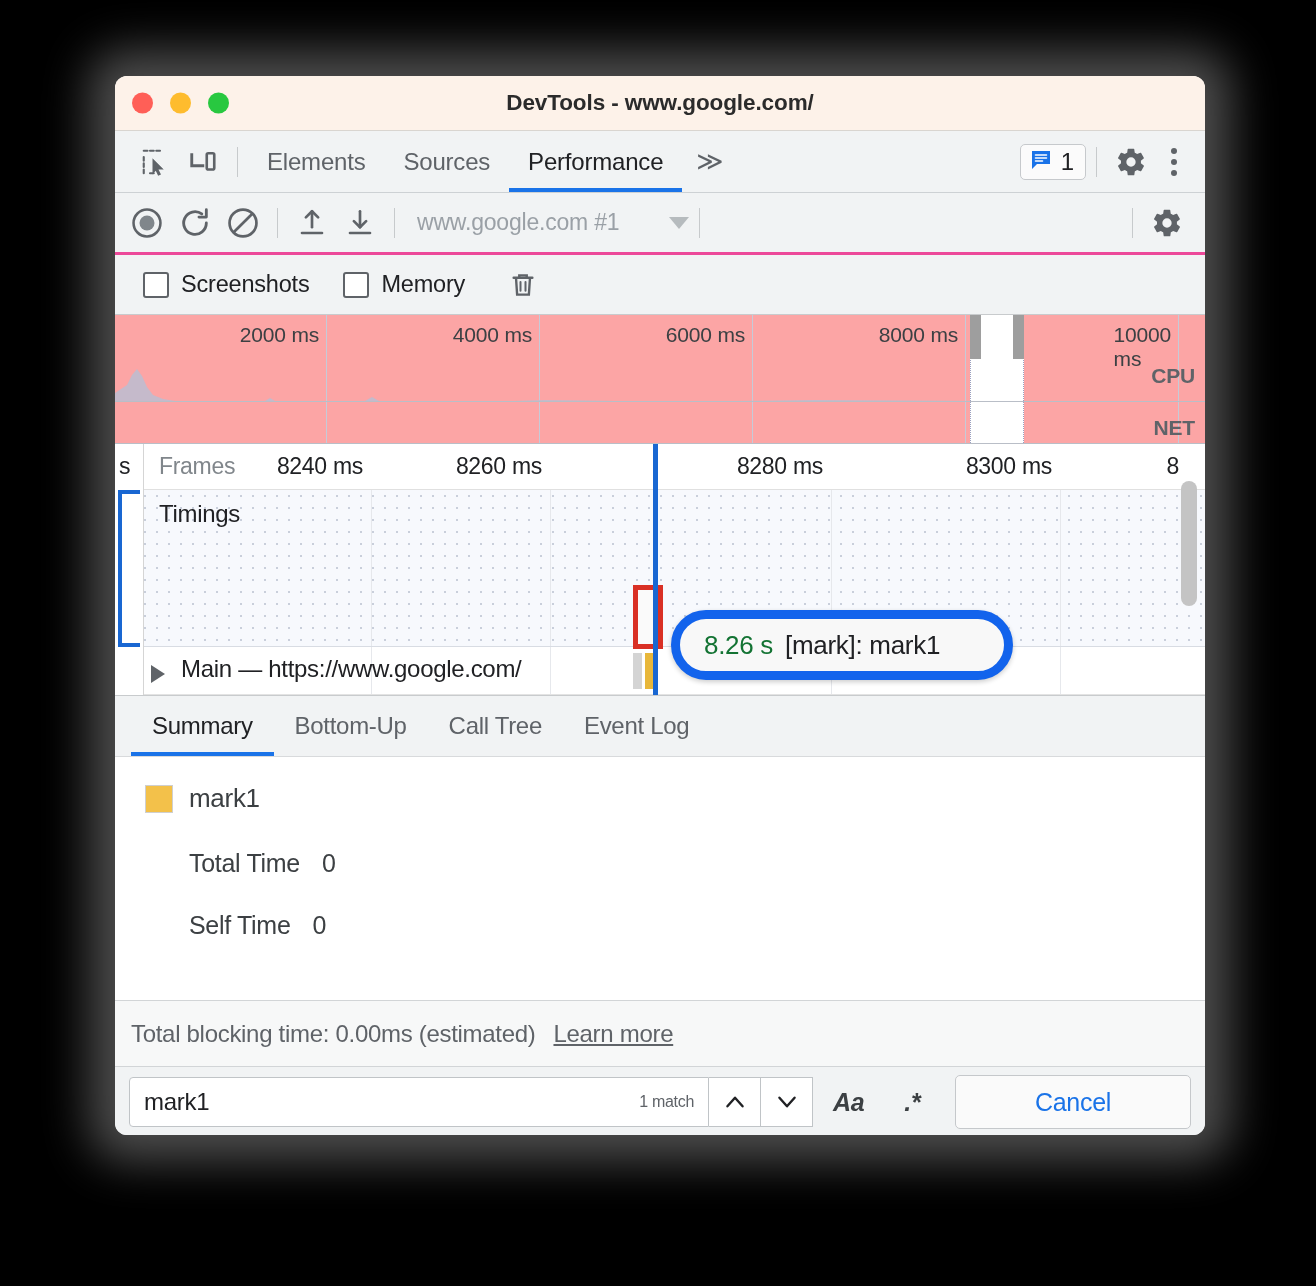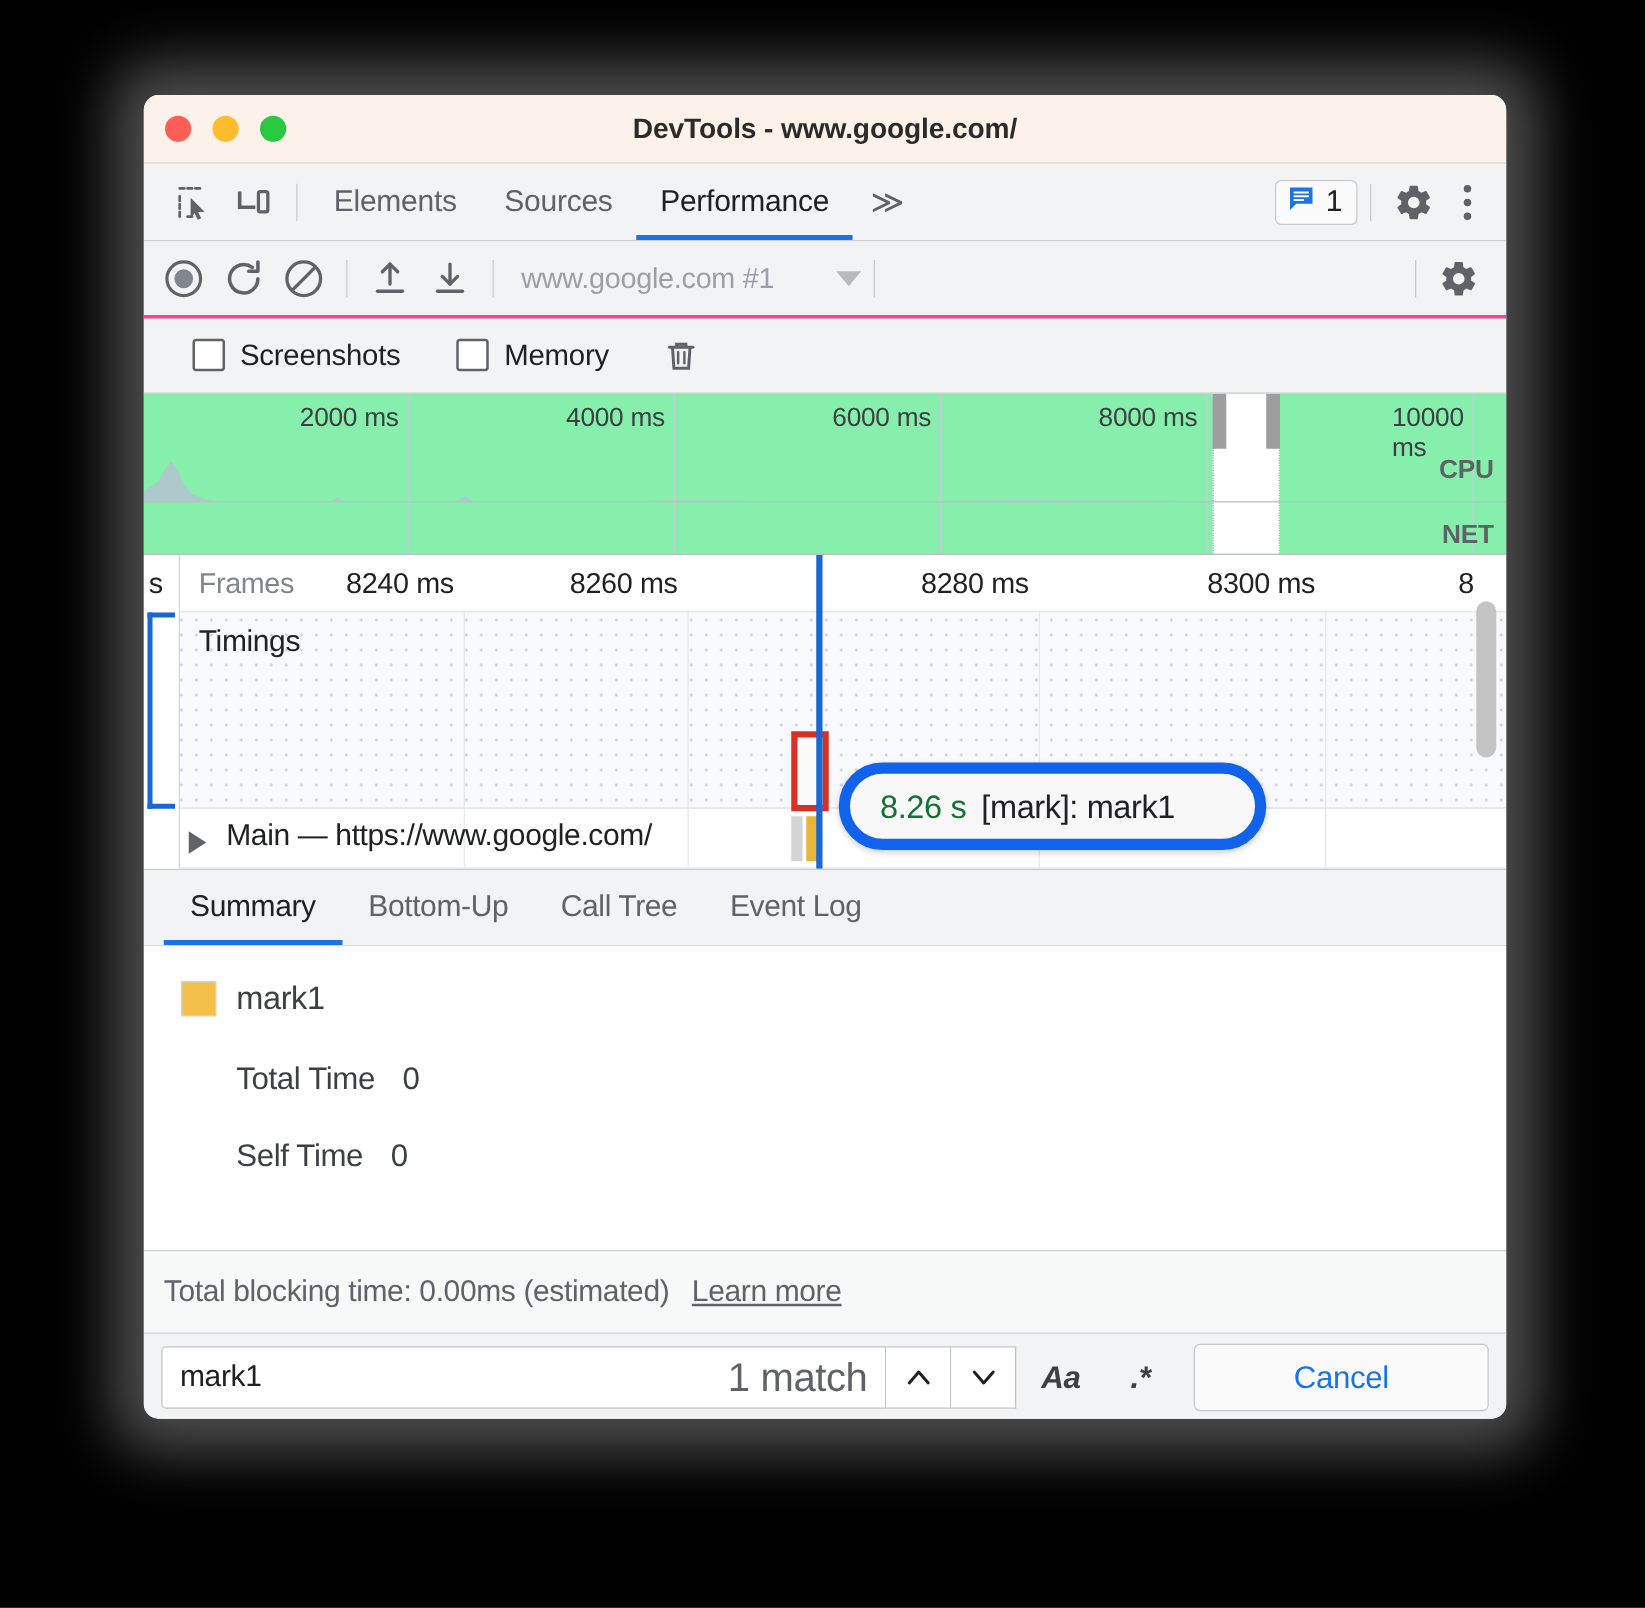--- a/index.html
+++ b/index.html
@@ -151,33 +151,33 @@
   
   .optsbar {
     height: 60px;
     background: #f1f3f4;
     display: flex;
     align-items: center;
     padding-left: 28px;
     box-sizing: border-box;
     border-bottom: 1px solid #c8cbcd;
   }
-  .cbx-wrap { display: flex; align-items: flex-start; gap: 12px; margin-right: 34px; margin-left: 11px; }
+  .cbx-wrap { display: flex; align-items: center; gap: 12px; margin-right: 34px; }
   .cbx {
     width: 22px; height: 22px;
     border: 2px solid #5f6368;
     border-radius: 3px;
     background: #fff;
   }
   .cbx-label { font-size: 23.5px; color: #202124; letter-spacing: -0.2px; }
   
   .overview {
     position: relative;
     height: 128px;
-    background: #86efac;
+    background: #fca5a5;
     border-bottom: 1px solid #b9bec7;
     overflow: hidden;
   }
   .ov-ruler-line {
     position: absolute; top: 0; bottom: 0; width: 1px; background: #c5cbd8;
   }
   .ov-tick {
     position: absolute;
     top: 8px;
     font-size: 21px;
@@ -452,21 +452,21 @@
     background: #ffffff;
     border: 1px solid #c0c4c7;
     border-radius: 4px 0 0 4px;
     display: flex;
     align-items: center;
     padding: 0 14px;
     box-sizing: border-box;
   }
   .search-value { font-size: 24px; color: #202124; letter-spacing: -0.3px; }
   .search-matches {
-    margin-left: auto; font-size: 32px; color: #5f6368; letter-spacing: -0.3px;
+    margin-left: auto; font-size: 16px; color: #5f6368; letter-spacing: -0.3px;
   }
   .nav-btn {
     width: 52px; height: 50px;
     background: #ffffff;
     border: 1px solid #c0c4c7;
     border-left: none;
     display: flex; align-items: center; justify-content: center;
     box-sizing: border-box;
   }
   .nav-btn:last-of-type { border-radius: 0 4px 4px 0; }

